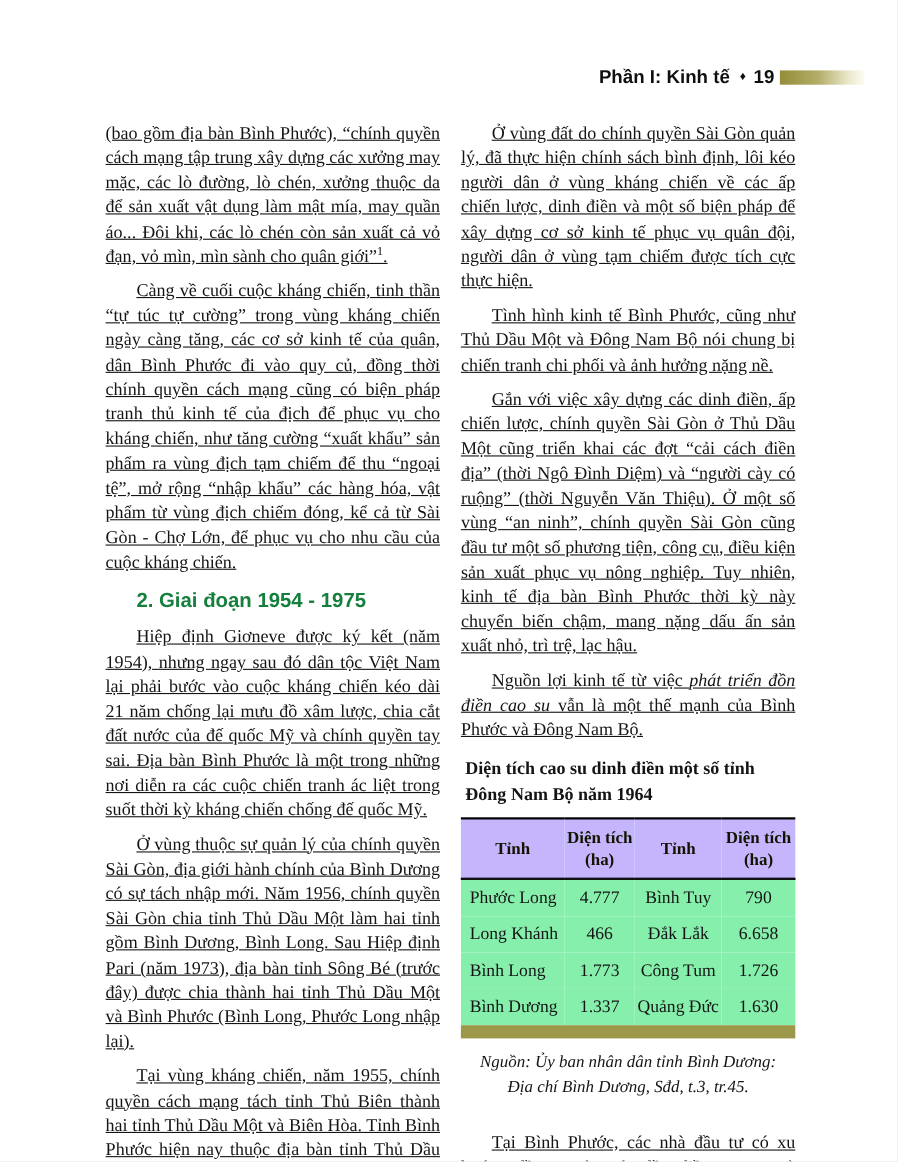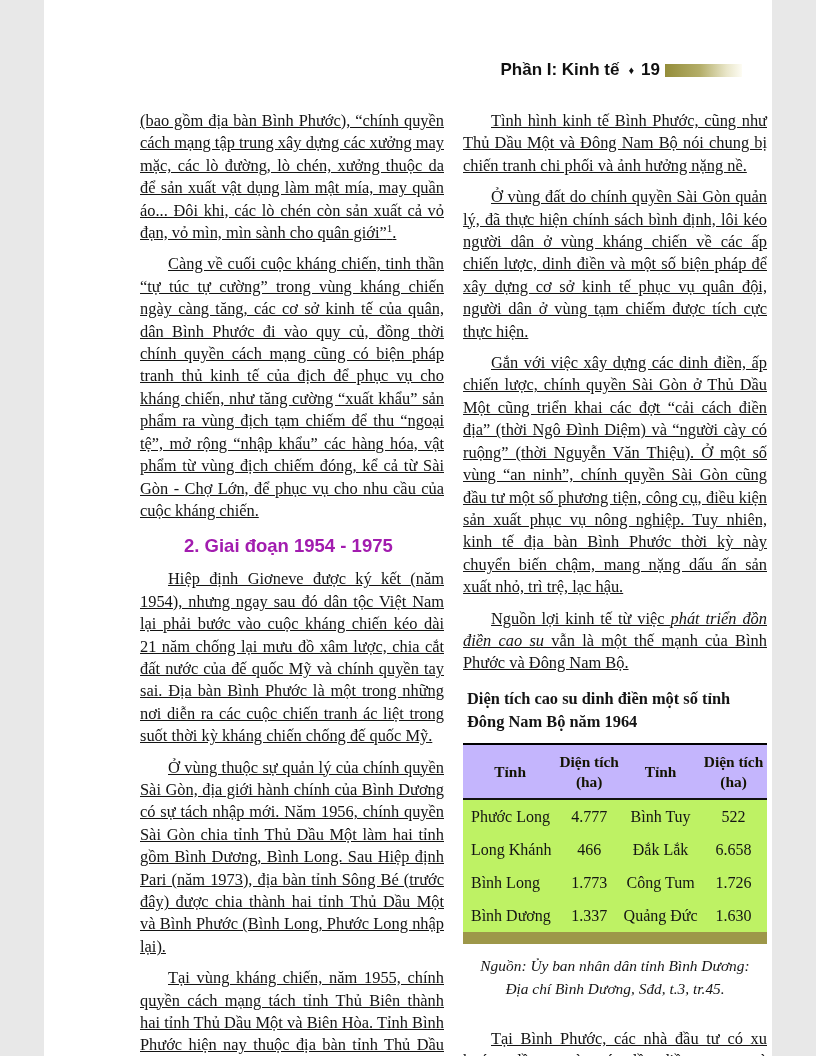--- a/index.html
+++ b/index.html
@@ -1,19 +1,19 @@
 <!DOCTYPE html>
 <html><head>
 <meta charset="utf-8">
 <style>
   * { box-sizing: border-box; margin: 0; padding: 0; }
   html, body { background: #e8e8e8; }
   .page {
     position: relative;
-    width: 728px; height: 1056px;
+    width: 816px; height: 1056px;
     margin: 0 auto;
     background: #ffffff;
     font-family: "Liberation Serif", "DejaVu Serif", serif;
     color: #141414;
     overflow: hidden;
   }
 
   
   .running-header {
     position: absolute;
@@ -46,22 +46,22 @@
     margin-bottom: 9px;
     text-decoration: underline;
   }
   .col p.no-indent { text-indent: 0; }
   sup { font-size: 11px; line-height: 0; }
 
   .section-heading {
     font-family: "Liberation Sans", "DejaVu Sans", sans-serif;
     font-weight: bold;
     font-size: 18.5px;
-    margin: 13px 0 11px 44px;
-    color: #a21caf;
+    margin: 13px 0 11px 28px;
+    color: #15803d;
   }
 
   
   .table-title {
     text-align: left;
     font-weight: bold;
     font-size: 16.4px;
     line-height: 23px;
     margin: 12px 4px 10px;
   }
@@ -72,21 +72,21 @@
     color: #131300;
     padding: 7px 2px 6px;
     border-bottom: 2px solid #111;
     text-align: center;
     vertical-align: middle;
   }
   .su-table th.w-name1 { width: 31%; }
   .su-table th.w-area1 { width: 21%; }
   .su-table th.w-name2 { width: 26%; }
   .su-table th.w-area2 { width: 22%; }
-  .su-table tbody { background: #bef264; }
+  .su-table tbody { background: #86efac; }
   .su-table td {
     font-size: 16px; line-height: 21px;
     padding: 6px 2px;
     text-align: center;
     vertical-align: middle;
   }
   .su-table td.name-left { text-align: left; padding-left: 8px; }
   .table-bottom-bar { height: 12px; background: #9d9749; }
 
   .table-source {
@@ -114,22 +114,22 @@
     <div class="col">
       <p class="no-indent"><span>(bao gồm địa bàn Bình Phước), “chính quyền cách mạng tập trung xây dựng các xưởng may mặc, các lò đường, lò chén, xưởng thuộc da để sản xuất vật dụng làm mật mía, may quần áo... Đôi khi, các lò chén còn sản xuất cả vỏ đạn, vỏ mìn, mìn sành cho quân giới”</span><sup>1</sup><span>.</span></p>
       <p>Càng về cuối cuộc kháng chiến, tinh thần “tự túc tự cường” trong vùng kháng chiến ngày càng tăng, các cơ sở kinh tế của quân, dân Bình Phước đi vào quy củ, đồng thời chính quyền cách mạng cũng có biện pháp tranh thủ kinh tế của địch để phục vụ cho kháng chiến, như tăng cường “xuất khẩu” sản phẩm ra vùng địch tạm chiếm để thu “ngoại tệ”, mở rộng “nhập khẩu” các hàng hóa, vật phẩm từ vùng địch chiếm đóng, kể cả từ Sài Gòn - Chợ Lớn, để phục vụ cho nhu cầu của cuộc kháng chiến.</p>
       <div class="section-heading">2. Giai đoạn 1954 - 1975</div>
       <p>Hiệp định Giơneve được ký kết (năm 1954), nhưng ngay sau đó dân tộc Việt Nam lại phải bước vào cuộc kháng chiến kéo dài 21 năm chống lại mưu đồ xâm lược, chia cắt đất nước của đế quốc Mỹ và chính quyền tay sai. Địa bàn Bình Phước là một trong những nơi diễn ra các cuộc chiến tranh ác liệt trong suốt thời kỳ kháng chiến chống đế quốc Mỹ.</p>
       <p>Ở vùng thuộc sự quản lý của chính quyền Sài Gòn, địa giới hành chính của Bình Dương có sự tách nhập mới. Năm 1956, chính quyền Sài Gòn chia tỉnh Thủ Dầu Một làm hai tỉnh gồm Bình Dương, Bình Long. Sau Hiệp định Pari (năm 1973), địa bàn tỉnh Sông Bé (trước đây) được chia thành hai tỉnh Thủ Dầu Một và Bình Phước (Bình Long, Phước Long nhập lại).</p>
       <p>Tại vùng kháng chiến, năm 1955, chính quyền cách mạng tách tỉnh Thủ Biên thành hai tỉnh Thủ Dầu Một và Biên Hòa. Tỉnh Bình Phước hiện nay thuộc địa bàn tỉnh Thủ Dầu Một.</p>
     </div>
 
     <div class="col">
+      <p>Ở vùng đất do chính quyền Sài Gòn quản lý, đã thực hiện chính sách bình định, lôi kéo người dân ở vùng kháng chiến về các ấp chiến lược, dinh điền và một số biện pháp để xây dựng cơ sở kinh tế phục vụ quân đội, người dân ở vùng tạm chiếm được tích cực thực hiện.</p>
       <p>Tình hình kinh tế Bình Phước, cũng như Thủ Dầu Một và Đông Nam Bộ nói chung bị chiến tranh chi phối và ảnh hưởng nặng nề.</p>
-      <p>Ở vùng đất do chính quyền Sài Gòn quản lý, đã thực hiện chính sách bình định, lôi kéo người dân ở vùng kháng chiến về các ấp chiến lược, dinh điền và một số biện pháp để xây dựng cơ sở kinh tế phục vụ quân đội, người dân ở vùng tạm chiếm được tích cực thực hiện.</p>
       <p>Gắn với việc xây dựng các dinh điền, ấp chiến lược, chính quyền Sài Gòn ở Thủ Dầu Một cũng triển khai các đợt “cải cách điền địa” (thời Ngô Đình Diệm) và “người cày có ruộng” (thời Nguyễn Văn Thiệu). Ở một số vùng “an ninh”, chính quyền Sài Gòn cũng đầu tư một số phương tiện, công cụ, điều kiện sản xuất phục vụ nông nghiệp. Tuy nhiên, kinh tế địa bàn Bình Phước thời kỳ này chuyển biến chậm, mang nặng dấu ấn sản xuất nhỏ, trì trệ, lạc hậu.</p>
       <p><span>Nguồn lợi kinh tế từ việc </span><i>phát triển đồn điền cao su</i><span> vẫn là một thế mạnh của Bình Phước và Đông Nam Bộ.</span></p>
 
       <div class="table-title">
         <span>Diện tích cao su dinh điền một số tỉnh</span><br>
         <span>Đông Nam Bộ năm 1964</span>
       </div>
 
       <table class="su-table">
         <thead>
@@ -138,21 +138,21 @@
             <th class="w-area1">Diện tích (ha)</th>
             <th class="w-name2">Tỉnh</th>
             <th class="w-area2">Diện tích (ha)</th>
           </tr>
         </thead>
         <tbody>
           <tr>
             <td class="name-left">Phước Long</td>
             <td>4.777</td>
             <td>Bình Tuy</td>
-            <td>522</td>
+            <td>790</td>
           </tr>
           <tr>
             <td class="name-left">Long Khánh</td>
             <td>466</td>
             <td>Đắk Lắk</td>
             <td>6.658</td>
           </tr>
           <tr>
             <td class="name-left">Bình Long</td>
             <td>1.773</td>

